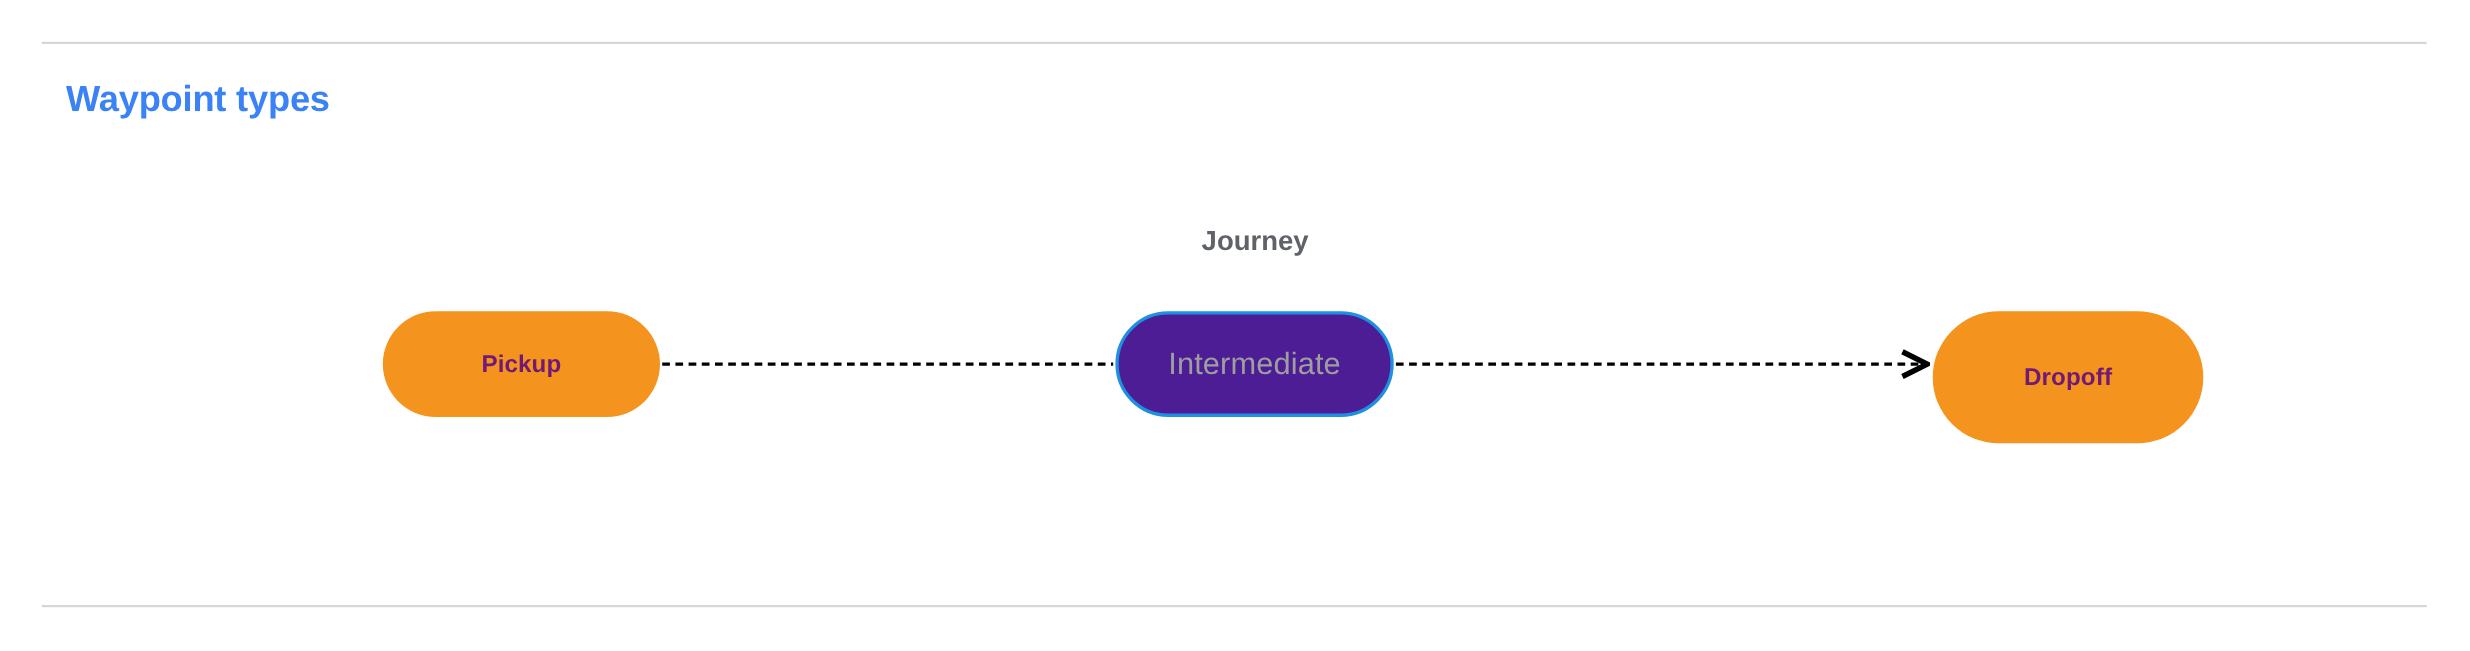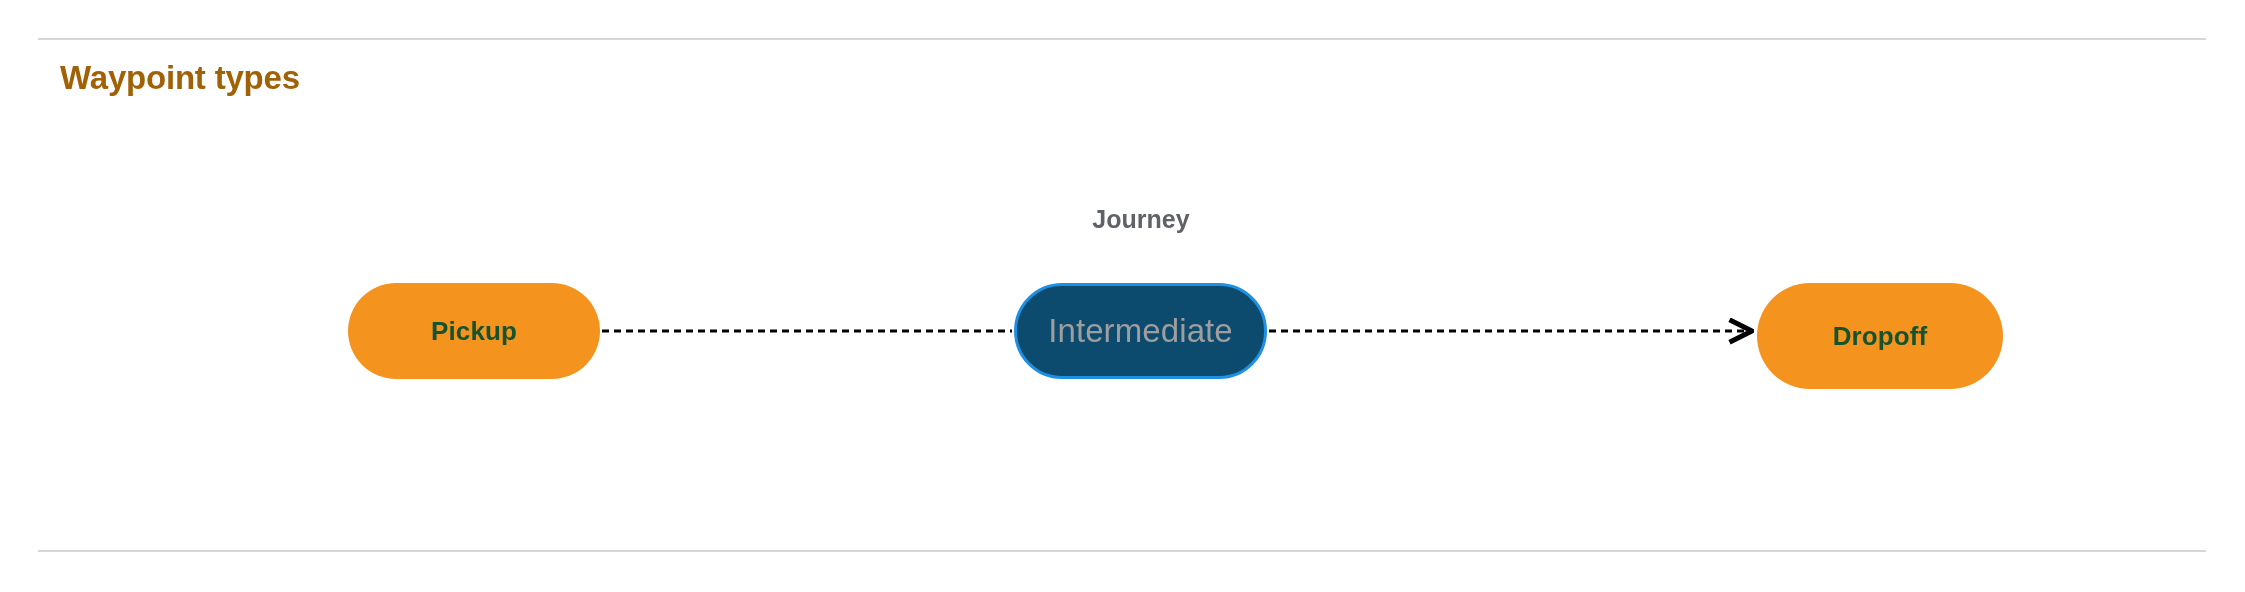--- a/index.html
+++ b/index.html
@@ -30,24 +30,24 @@
     height: 2px;
     background: #d6d6d6;
   }
   .rule-top    { top: 38px; }
   .rule-bottom { top: 550px; }
 
   
   .section-title {
     position: absolute;
     left: 60px;
-    top: 58px;
+    top: 70px;
     font-size: 33px;
     font-weight: 700;
-    color: #a16207;
+    color: #3b82f6;
     letter-spacing: -0.2px;
     line-height: 40px;
     white-space: nowrap;
   }
 
   
   .diagram {
     position: absolute;
     left: 0;
     top: 0;
@@ -83,31 +83,31 @@
     display: flex;
     align-items: center;
     justify-content: center;
     border-radius: 999px;
     white-space: nowrap;
   }
 
   .node-pickup,
   .node-dropoff {
     background: #F4941F;
-    color: #14532d;
-    font-size: 26px;
+    color: #701a75;
+    font-size: 22px;
     font-weight: 700;
     letter-spacing: 0.1px;
   }
 
   .node-intermediate {
-    background: #0c4a6e;
+    background: #4c1d95;
     border: 3px solid #1E8FE1;
     color: #9e9e9e;
-    font-size: 33px;
+    font-size: 28px;
     font-weight: 400;
     letter-spacing: 0.1px;
   }
 
   .node-pickup {
     left: 348px;
     top: 283px;
     width: 252px;
     height: 96px;
   }
@@ -116,21 +116,21 @@
     left: 1014px;
     top: 283px;
     width: 253px;
     height: 96px;
   }
 
   .node-dropoff {
     left: 1757px;
     top: 283px;
     width: 246px;
-    height: 106px;
+    height: 120px;
   }
 </style>
 </head>
 <body>
 
 <div class="section">
 
   <div class="rule rule-top"></div>
 
   <div class="section-title">Waypoint types</div>

